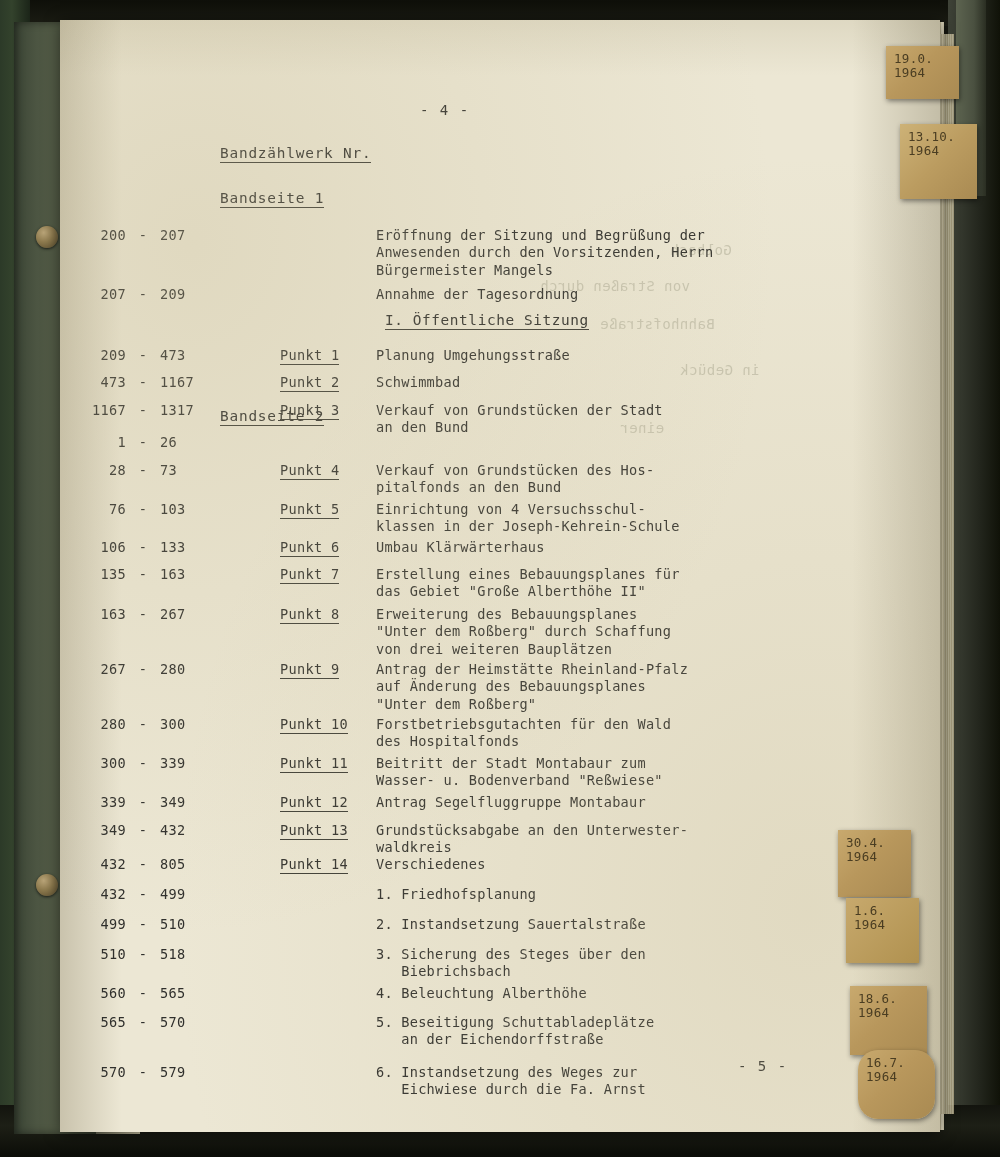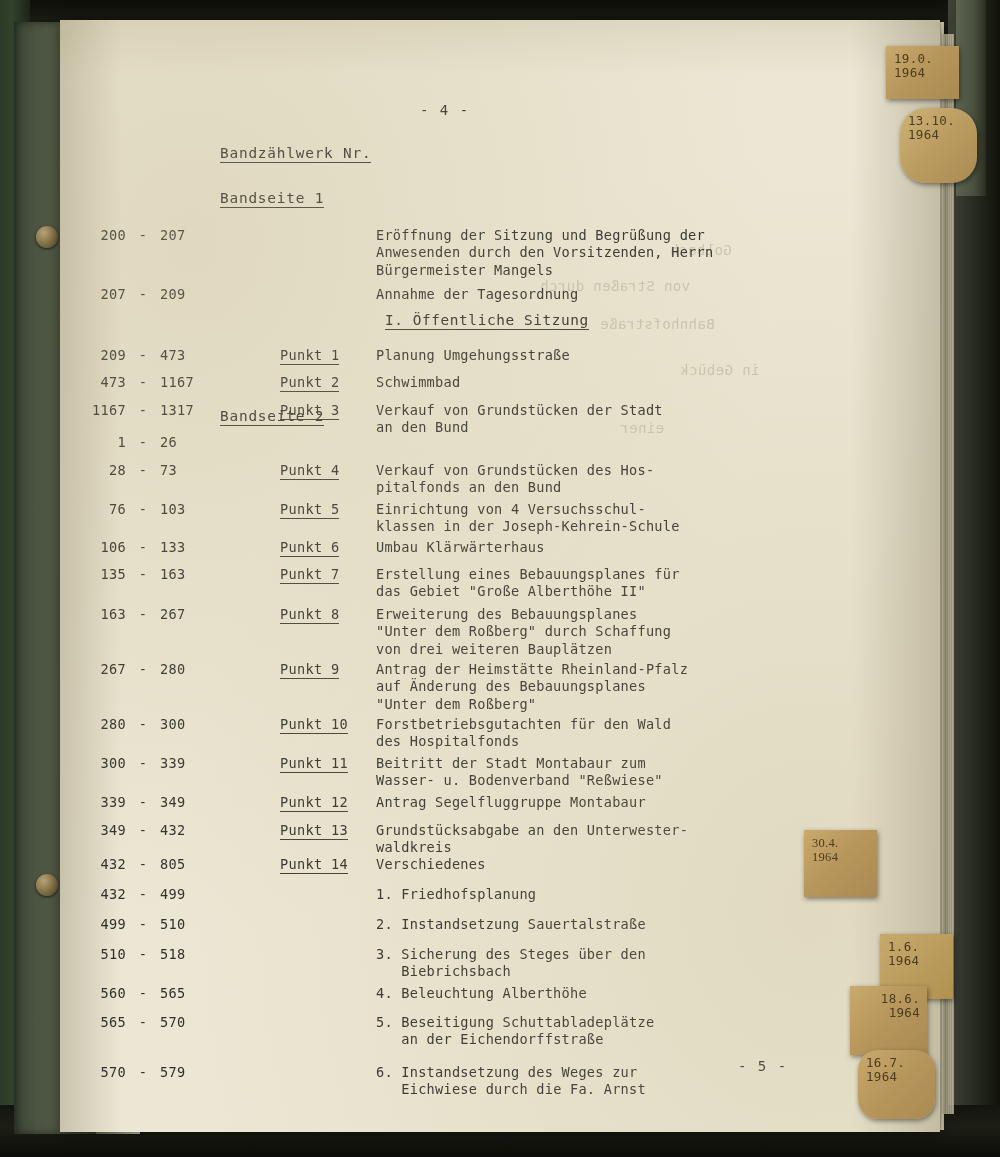--- a/index.html
+++ b/index.html
@@ -209,26 +209,26 @@
     background: linear-gradient(135deg,#c8a96e 0%, #b8975c 45%, #a98a52 100%);
     color: #4a3d22;
     font-family: "DejaVu Sans Mono", monospace;
     font-size: 12.5px;
     line-height: 1.15;
     padding: 6px 7px 7px 8px;
     box-shadow: 1px 2px 5px rgba(0,0,0,.45);
     letter-spacing: .3px;
   }
   .tab.t1 { left: 886px; top: 46px;  width: 58px; height: 40px; }
-  .tab.t2 { left: 900px; top: 108px; width: 62px; height: 62px;
-            background: linear-gradient(135deg,#cdb277 0%, #bb9c60 50%, #a98a52 100%); border-radius: 26px; }
-  .tab.t3 { left: 804px; top: 830px; width: 58px; height: 54px; font-family: Liberation Serif, serif; }
-  .tab.t4 { left: 880px; top: 898px; width: 58px; height: 52px;
-            background: linear-gradient(135deg,#c7a96d 0%, #b0914f 100%); margin-top: 36px; }
-  .tab.t5 { left: 850px; top: 986px; width: 62px; height: 56px; text-align: right; }
+  .tab.t2 { left: 900px; top: 124px; width: 62px; height: 62px;
+            background: linear-gradient(135deg,#cdb277 0%, #bb9c60 50%, #a98a52 100%); }
+  .tab.t3 { left: 838px; top: 830px; width: 58px; height: 54px; }
+  .tab.t4 { left: 846px; top: 898px; width: 58px; height: 52px;
+            background: linear-gradient(135deg,#c7a96d 0%, #b0914f 100%); }
+  .tab.t5 { left: 850px; top: 986px; width: 62px; height: 56px; }
   .tab.t6 { left: 858px; top: 1050px; width: 62px; height: 56px; border-radius: 20px; }
   .tab .d1 { display: block; }
   .tab .d2 { display: block; }
 
   .clip {
     position: absolute;
     left: 956px; top: 0px;
     width: 30px; height: 196px;
     background: linear-gradient(90deg,#5d6450 0%, #4a5040 60%, #2a2e22 100%);
   }

